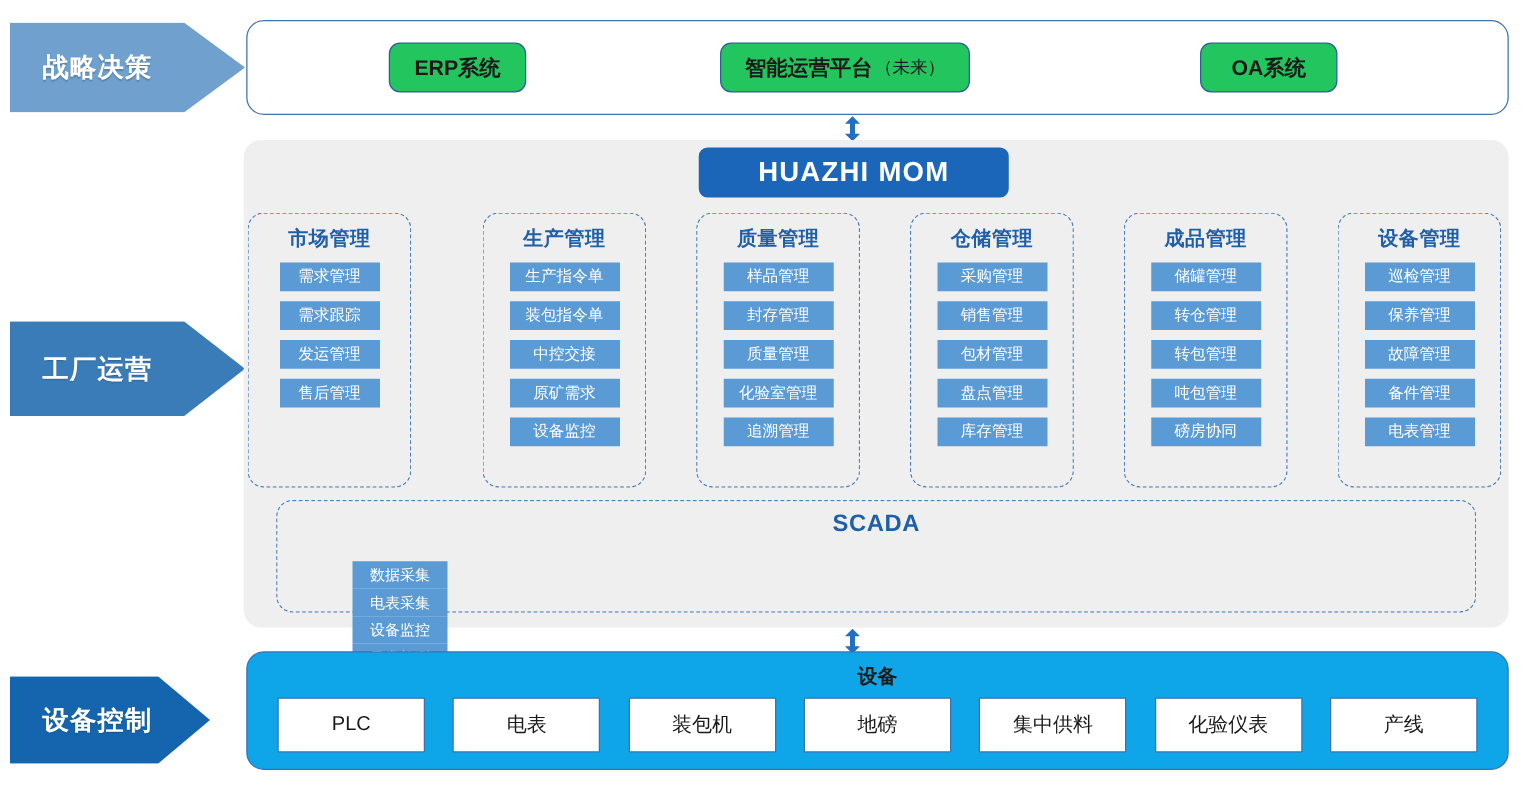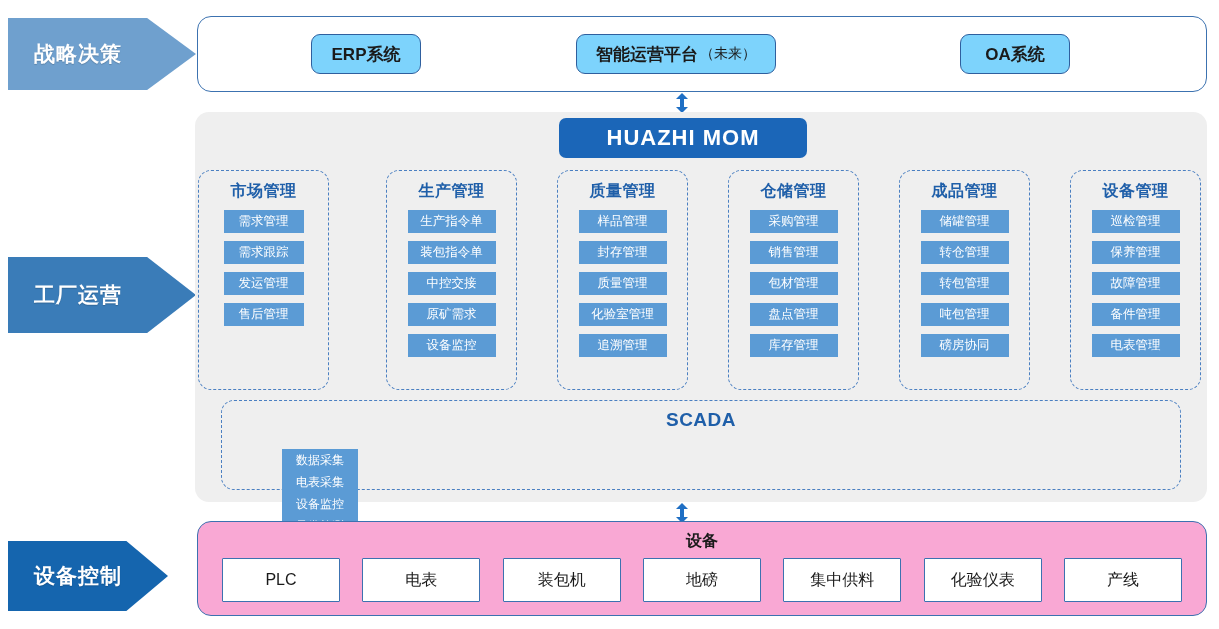--- a/index.html
+++ b/index.html
@@ -57,21 +57,21 @@
     border-radius: 14px;
     background: #ffffff;
     box-sizing: border-box;
     display: flex;
     align-items: center;
   }
   .sys-box {
     position: absolute;
     border: 1.6px solid #2F5F9E;
     border-radius: 9px;
-    background: #7dd3fc;
+    background: #22c55e;
     height: 40px;
     display: flex;
     align-items: center;
     justify-content: center;
     color: #1a1a1a;
     font-weight: bold;
     font-size: 17px;
     box-sizing: border-box;
     white-space: nowrap;
     padding: 0 14px;
@@ -204,21 +204,21 @@
   }
   .scada-items .pill { margin-bottom: 0; width: 76px; height: 22px; font-size: 12px; }
 
   
   .band-bottom {
     position: absolute;
     left: 197px; top: 521px;
     width: 1010px; height: 95px;
     border: 1.6px solid #3C72B0;
     border-radius: 14px;
-    background: #f9a8d4;
+    background: #0ea5e9;
     box-sizing: border-box;
   }
   .band-bottom-title {
     position: absolute;
     top: 9px; left: 0; right: 0;
     text-align: center;
     color: #1a1a1a;
     font-weight: bold;
     font-size: 16px;
   }

